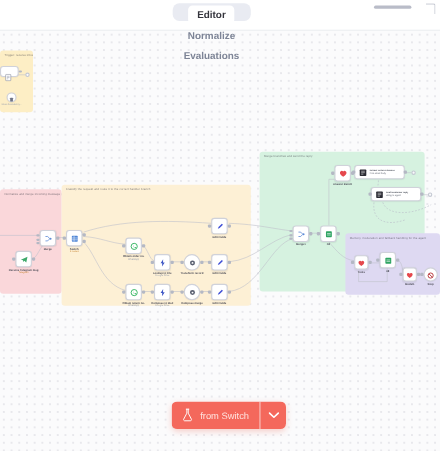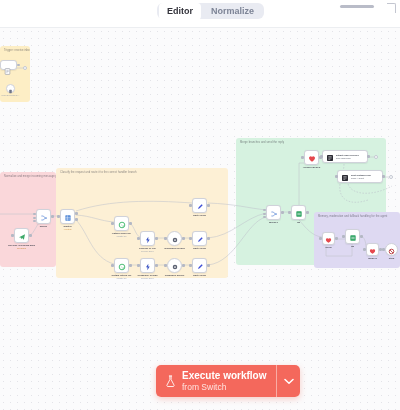--- a/index.html
+++ b/index.html
@@ -23,20 +23,21 @@
   #topbar {
     position:absolute; top:0; left:0; width:400px; height:28px;
     background:#ffffff; z-index:40;
     border-bottom:1px solid #eceef1;
   }
   #tabs {
     position:absolute; left:157px; top:3px;
     display:flex; align-items:center; gap:2px;
     background:#e9ebf2; border-radius:6px; padding:2px;
     height:16px;
+    flex-direction:column;
   }
   .tab {
     font-size:9px; color:#7d8496; font-weight:600;
     padding:2px 8px; border-radius:4px; line-height:13px;
     white-space:nowrap; cursor:pointer;
   }
   .tab.active { background:#ffffff; color:#34343c; }
   #topright-pill {
     position:absolute; right:26px; top:5px;
     width:34px; height:3px; border-radius:2px; background:#b9bcc8;
@@ -541,32 +542,32 @@
     </div>
     <div class="nlabel" style="top:14px;">Stop</div>
   </div>
 
 </div>
 
 <div id="topbar">
   <div id="tabs">
     <div class="tab active">Editor</div>
     <div class="tab">Normalize</div>
+    <div class="tab">Evaluations</div>
   </div>
   <div id="topright-pill"></div>
   <div id="topright-corner"></div>
 </div>
 
 <div id="exec">
   <div id="exec-main">
     <svg id="exec-flask" viewBox="0 0 14 16">
       <path d="M5.5 1h3M6.2 1v4.6L2.6 12.4A1.3 1.3 0 0 0 3.8 14.4h6.4a1.3 1.3 0 0 0 1.2-2L7.8 5.6V1" fill="none" stroke="#ffffff" stroke-width="1.1" stroke-linecap="round" stroke-linejoin="round"></path>
     </svg>
     <div id="exec-text">
-      <div id="exec-title">Execute workflow</div>
       <div id="exec-sub">from Switch</div>
     </div>
   </div>
   <div id="exec-caret">
     <svg width="10" height="7" viewBox="0 0 10 7">
       <path d="M1 1.5 5 5.3 9 1.5" fill="none" stroke="#ffffff" stroke-width="1.5" stroke-linecap="round" stroke-linejoin="round"></path>
     </svg>
   </div>
 </div>
 

